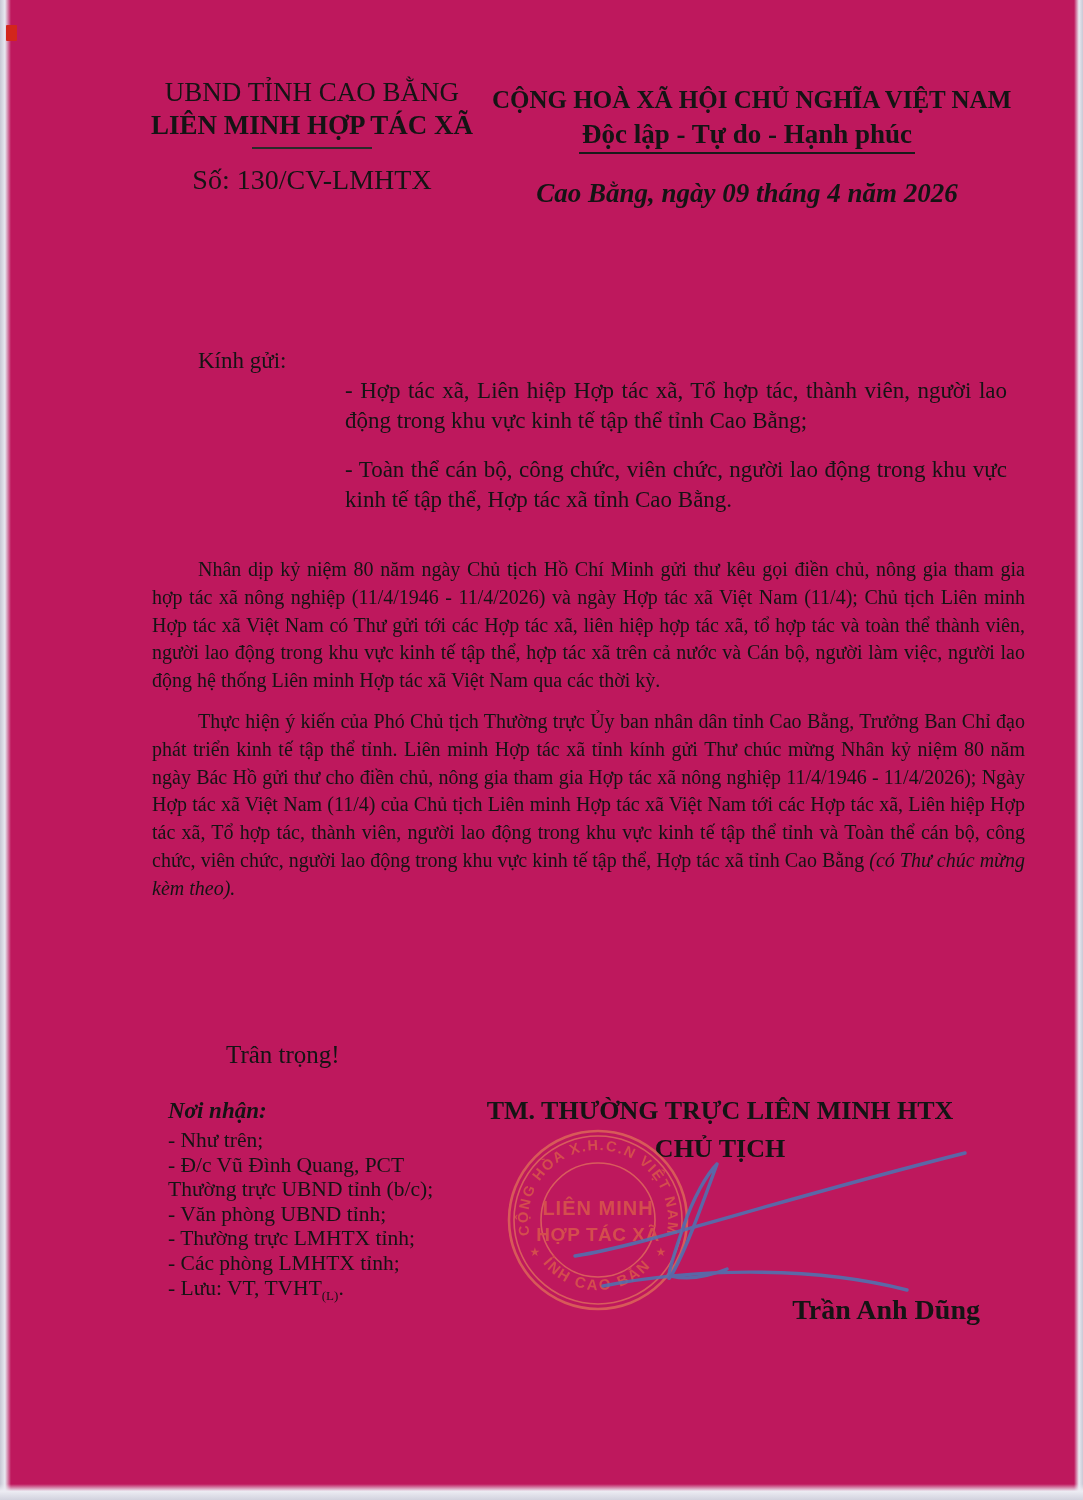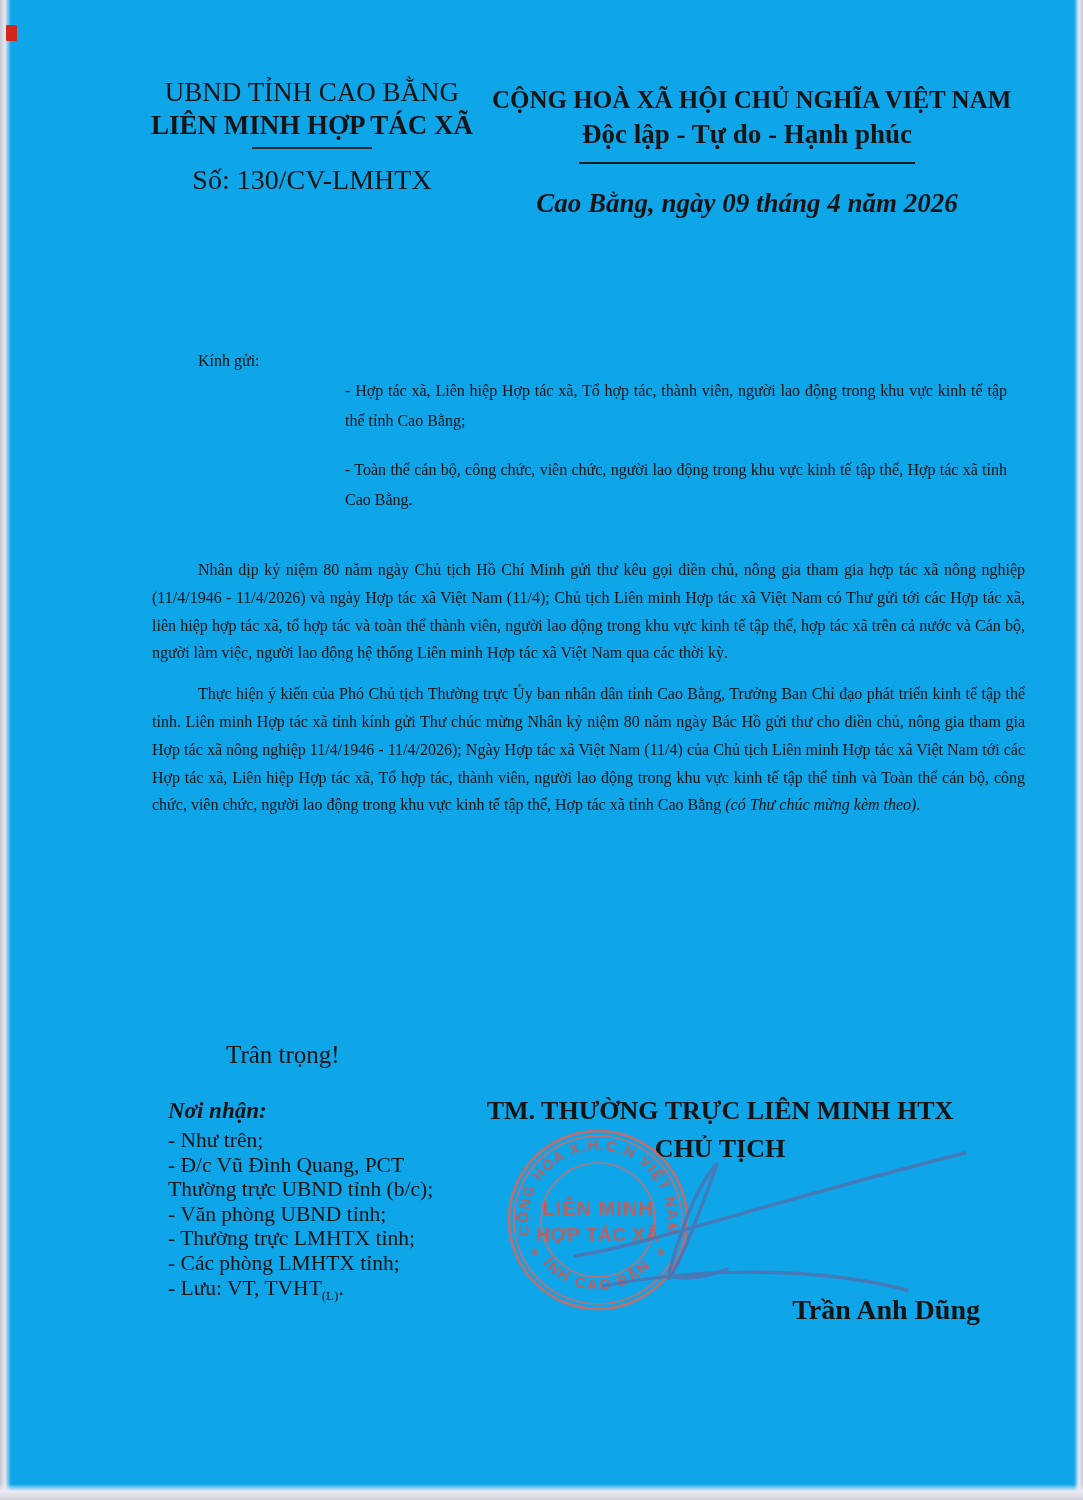--- a/index.html
+++ b/index.html
@@ -1,18 +1,18 @@
 <!DOCTYPE html>
 <html><head>
 <meta charset="utf-8">
 <title>Scanned document</title>
 <style>
   html,body{margin:0;padding:0;background:#f2f2f6;}
   .stage{
-    position:relative;width:1083px;height:1500px;background:#0ea5e9;
+    position:relative;width:1083px;height:1500px;background:#be185d;
     font-family:"Liberation Serif","DejaVu Serif",serif;color:#141414;overflow:hidden;
   }
   
   .edge-left{position:absolute;left:0;top:0;width:11px;height:1500px;
     background:linear-gradient(to right,#c7c7d4 0%,#e8e8f0 45%,rgba(255,255,255,0) 100%);}
   .edge-right{position:absolute;right:0;top:0;width:9px;height:1500px;
     background:linear-gradient(to left,#c9c9d6 0%,#e9e9f1 45%,rgba(255,255,255,0) 100%);}
   .edge-bottom{position:absolute;left:0;bottom:0;width:1083px;height:16px;
     background:linear-gradient(to top,#d2d2de 0%,#ececf3 55%,rgba(255,255,255,0) 100%);}
   .corner-mark{position:absolute;left:6px;top:25px;width:11px;height:16px;background:#d3261c;border-radius:1px;}
@@ -21,32 +21,32 @@
   .hdr-left{position:absolute;left:110px;top:76px;width:404px;text-align:center;}
   .hdr-left .org-parent{font-size:27px;line-height:33px;white-space:nowrap;}
   .hdr-left .org-name{font-size:27px;line-height:33px;font-weight:bold;white-space:nowrap;}
   .hdr-left .org-rule{width:120px;height:2px;background:#2a2a2a;margin:5px auto 0;}
   .hdr-left .doc-number{font-size:28px;line-height:32px;margin-top:15px;white-space:nowrap;}
   .hdr-left .subject{font-size:22px;line-height:26.5px;margin-top:5px;}
 
   .hdr-right{position:absolute;left:492px;top:76px;width:510px;text-align:center;margin-top:8px;}
   .hdr-right .national-title{font-size:25px;line-height:32px;font-weight:bold;white-space:nowrap;}
   .hdr-right .motto{display:inline-block;font-size:27px;line-height:30px;font-weight:bold;
-    border-bottom:2px solid #1a1a1a;padding:0 3px 13px;margin-top:3px;white-space:nowrap;}
+    border-bottom:2px solid #1a1a1a;padding:0 3px 3px;margin-top:3px;white-space:nowrap;}
   .hdr-right .place-date{font-size:27px;line-height:30px;font-style:italic;font-weight:600;margin-top:24px;white-space:nowrap;}
 
   
-  .salutation{position:absolute;left:152px;top:346px;width:873px;font-size:16px;line-height:30px;}
+  .salutation{position:absolute;left:152px;top:346px;width:873px;font-size:23px;line-height:30px;}
   .salutation .kinh-gui{margin-left:46px;}
   .salutation .recips{margin-left:193px;width:662px;text-align:justify;}
   .salutation .recips .recip + .recip{margin-top:19px;}
 
   
   .letter-body{position:absolute;left:152px;top:556px;width:873px;}
-  .letter-body p{margin:0;font-size:16px;line-height:27.8px;text-align:justify;text-indent:46px;}
+  .letter-body p{margin:0;font-size:20px;line-height:27.8px;text-align:justify;text-indent:46px;}
   .letter-body p + p{margin-top:13px;}
   .italic{font-style:italic;}
   .closing{position:absolute;left:226px;top:1041px;font-size:25px;}
 
   
   .noi-nhan{position:absolute;left:168px;top:1097px;width:308px;}
   .noi-nhan .nn-label{font-size:23px;font-weight:bold;font-style:italic;line-height:28px;}
   .noi-nhan .nn-items{font-size:21.5px;line-height:24.6px;margin-top:3px;}
   .nn-sub{font-size:13px;vertical-align:sub;}
 

